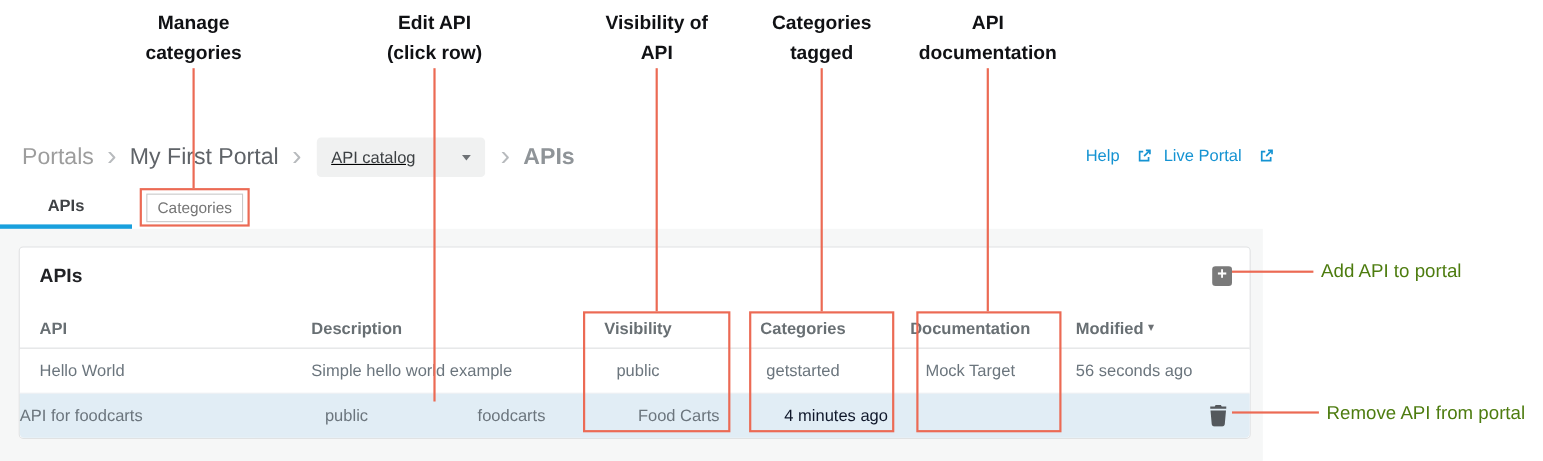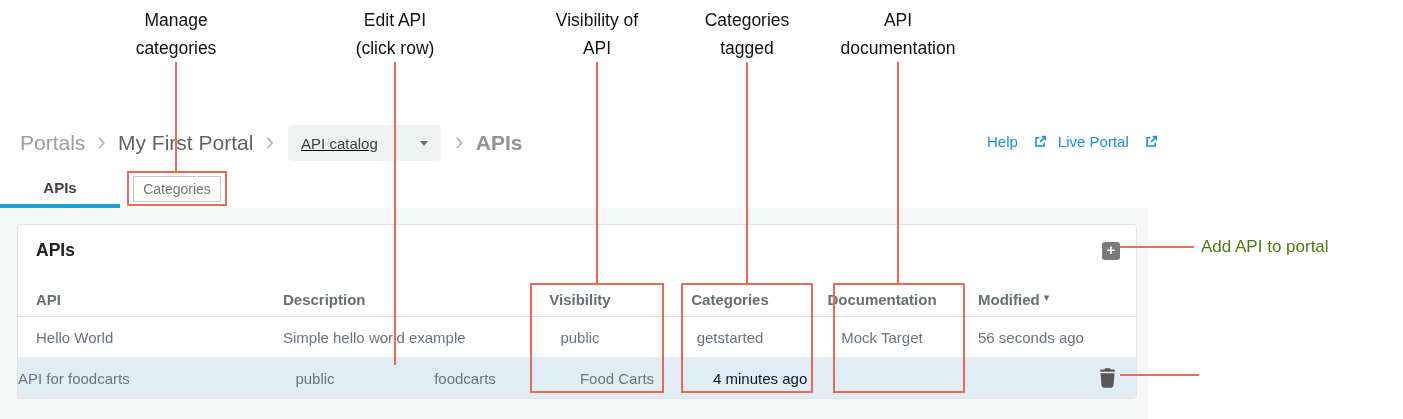--- a/index.html
+++ b/index.html
@@ -43,21 +43,21 @@
   .c-desc { width:230px; }
   .c-vis  { width:134px; text-align:center; }
   .c-cat  { width:132px; margin-left:17px; text-align:center; }
   .c-doc  { width:132px; margin-left:20px; text-align:center; }
   .c-mod  { width:140px; margin-left:30px; display:flex; }
   .sort-caret { font-size:11px; color:#6d7175; margin-left:4px; }
   .modified-faded { color:#0f172a; }
   .trash { position:absolute; left:1081px; top:9px; width:17px; height:21px; cursor:pointer; }
 
   
-  .top-label { position:absolute; top:6px; transform:translateX(-50%); text-align:center; font-size:17.5px; font-weight:400; color:#101114; line-height:28px; white-space:nowrap; }
+  .top-label { position:absolute; top:6px; transform:translateX(-50%); text-align:center; font-size:17.5px; font-weight:700; color:#101114; line-height:28px; white-space:nowrap; }
   .vline { position:absolute; width:2px; background:#ec6a54; }
   .hline { position:absolute; height:2px; background:#ec6a54; }
   .redbox { position:absolute; border:2px solid #ec6a54; }
   .v1 { left:175px; top:62px; height:109px; }
   .v2 { left:394px; top:62px; height:303px; }
   .v3 { left:596px; top:62px; height:221px; }
   .v4 { left:746px; top:62px; height:221px; }
   .v5 { left:897px; top:62px; height:221px; }
   .box-tab { left:127px; top:171px; width:100px; height:35px; }
   .box-vis { left:530px; top:283px; width:134px; height:110px; }
@@ -177,14 +177,15 @@
   <div class="vline v5"></div>
 
   <div class="redbox box-tab"></div>
   <div class="redbox box-vis"></div>
   <div class="redbox box-cat"></div>
   <div class="redbox box-doc"></div>
 
   <div class="hline h1"></div>
   <div class="hline h2"></div>
   <div class="right-label r1">Add API to portal</div>
+  <div class="right-label r2">Remove API from portal</div>
 
 </div>
 
 </body></html>

